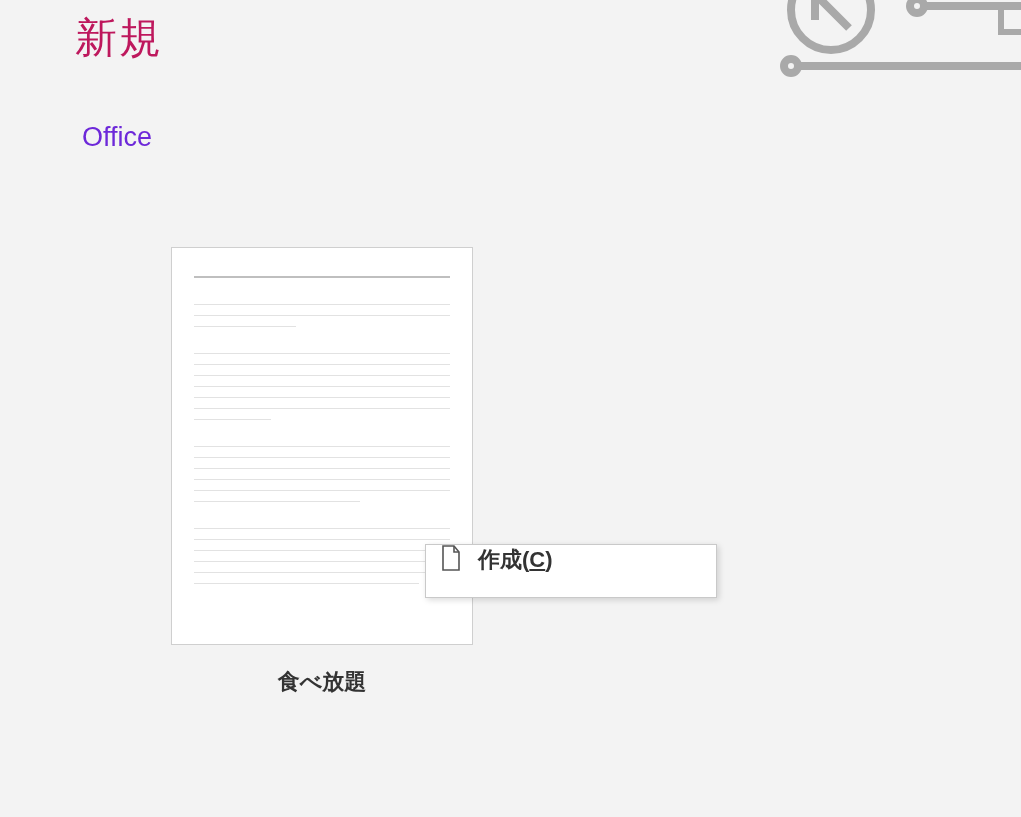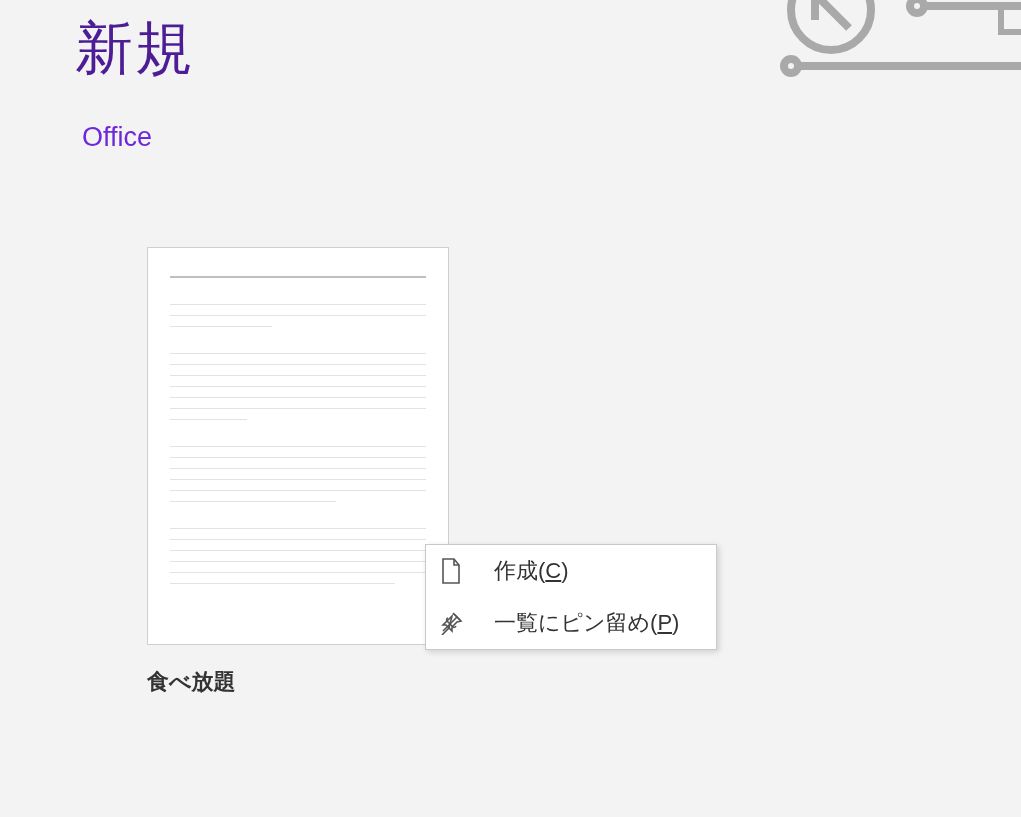--- a/index.html
+++ b/index.html
@@ -12,23 +12,23 @@
     color: #333;
     overflow: hidden;
     position: relative;
   }
 
   
   .page-title {
     position: absolute;
     left: 75px;
     top: 10px;
-    font-size: 58px;
+    font-size: 42px;
     font-weight: 400;
-    color: #4c1d95;
+    color: #be185d;
     letter-spacing: 2px;
   }
 
   
   .tabs {
     position: absolute;
     left: 82px;
     top: 122px;
     display: flex;
     gap: 40px;
@@ -48,21 +48,21 @@
   
   .template-area {
     position: absolute;
     left: 147px;
     top: 247px;
   }
   .template-card {
     width: 350px;
     display: flex;
     flex-direction: column;
-    align-items: flex-start;
+    align-items: center;
     cursor: pointer;
   }
   .doc-thumb {
     width: 302px;
     height: 398px;
     background: #fff;
     border: 1px solid #cfcfcf;
     box-sizing: border-box;
     padding: 28px 22px 18px 22px;
     display: flex;
@@ -99,28 +99,29 @@
     position: absolute;
     left: 425px;
     top: 544px;
     width: 290px;
     background: #fff;
     border: 1px solid #c9c9c9;
     box-shadow: 2px 2px 6px rgba(0,0,0,0.15);
   }
   .context-menu .item {
     display: flex;
-    align-items: center;
+    align-items: flex-start;
     height: 52px;
     padding: 0 12px;
     font-size: 22px;
     color: #333;
     cursor: pointer;
-    gap: 30px;
+    gap: 14px;
     white-space: nowrap;
+    font-weight: bold;
   }
   .context-menu .item:first-child {
     border-bottom: none;
   }
   .context-menu .ik {
     width: 26px;
     height: 26px;
     flex: 0 0 26px;
     display: flex;
     align-items: center;
@@ -204,33 +205,13 @@
     <span class="ik">
       <svg width="22" height="26" viewBox="0 0 22 26" fill="none" stroke-width="1.6">
         <path d="M3 1 H14 L19 7 V25 H3 Z"></path>
         <path d="M14 1 V7 H19"></path>
       </svg>
     </span>
     <span>
       <span>作成(</span><span class="underline-key">C</span><span>)</span>
     </span>
   </div>
-  <div class="item">
-    <span class="ik">
-      <svg width="24" height="24" viewBox="0 0 24 24" fill="none" stroke-width="1.6">
-        <path d="M14 2 L22 10 L18 11 L13 16 L13 20 L10 17 L3 24 M10 17 L7 14 L4 14 L8 10 L13 5 Z" transform="rotate(0 12 12)"></path>
-        <path d="M15 3 L21 9 M15 3 L9 9 L6 9 L6 12 L12 18 L15 18 L15 15 L21 9" stroke="none"></path>
-
-        <g>
-          <path d="M15 3 L21 9"></path>
-          <path d="M18 6 L11 13"></path>
-          <path d="M8 10 L14 16"></path>
-          <path d="M11 13 L4 20"></path>
-          <path d="M8 10 C8 10 7 8 9 7"></path>
-          <path d="M14 16 C14 16 16 17 17 15"></path>
-        </g>
-      </svg>
-    </span>
-    <span>
-      <span>一覧にピン留め(</span><span class="underline-key">P</span><span>)</span>
-    </span>
-  </div>
 </div>
 
 </body></html>

